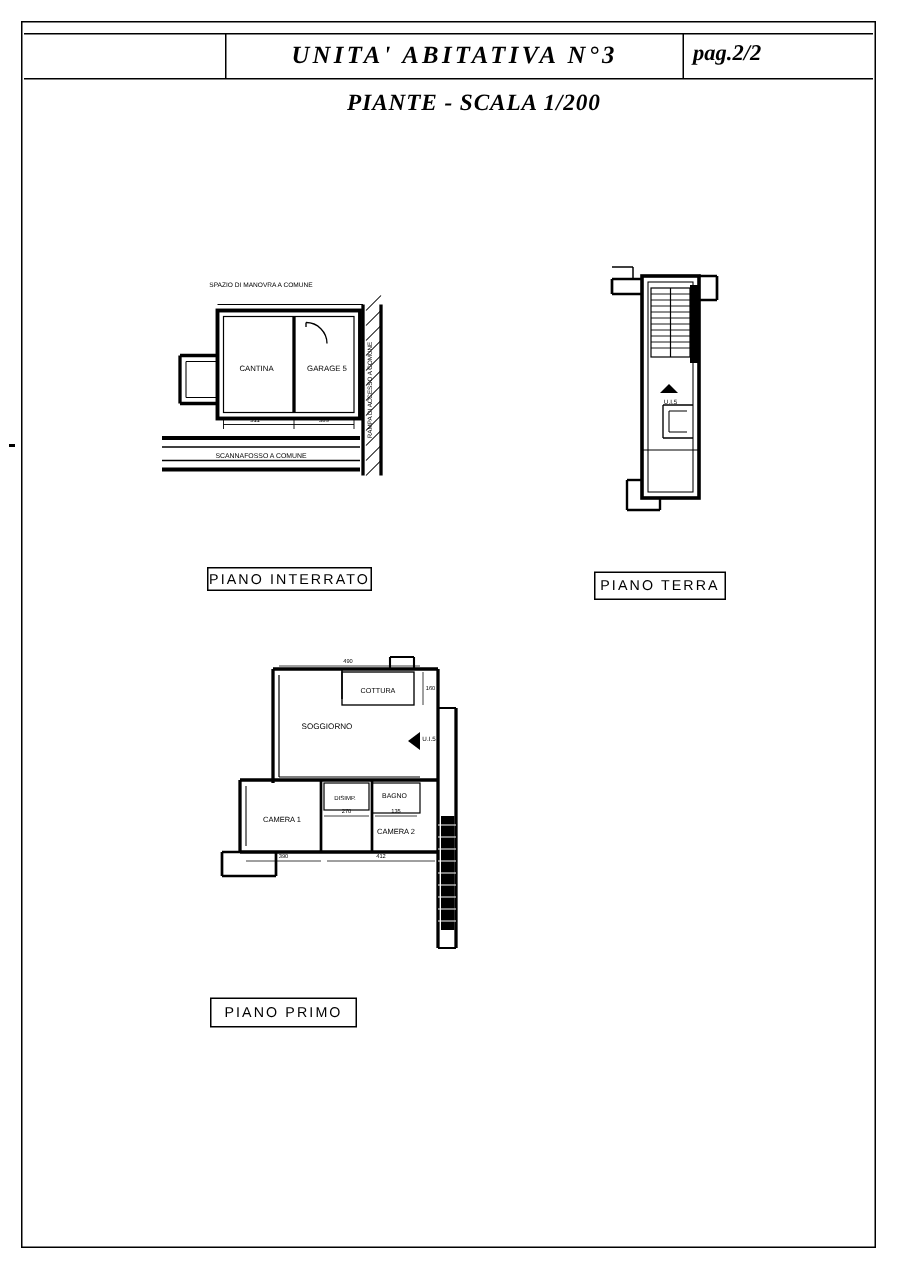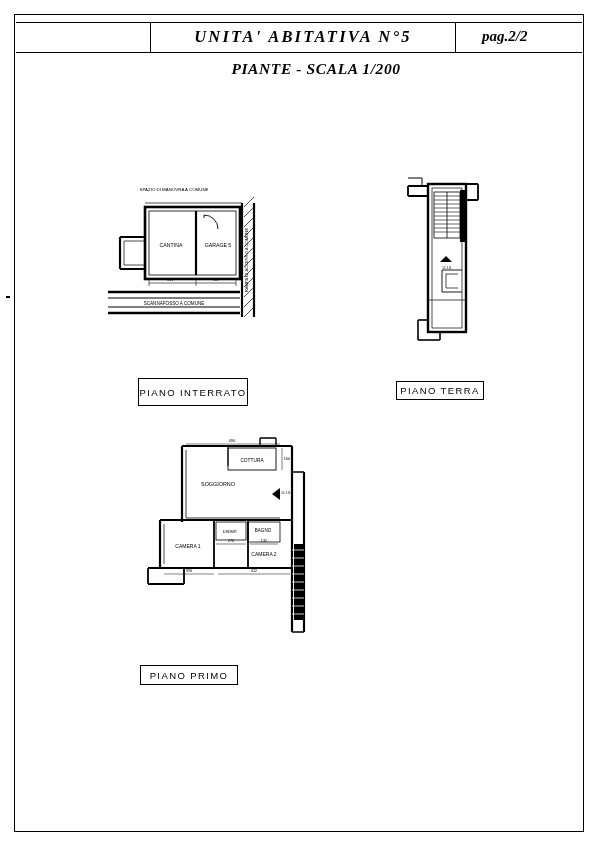--- a/index.html
+++ b/index.html
@@ -68,21 +68,21 @@
   .title-text {
     font-family: "Liberation Serif", serif;
     font-weight: bold;
     font-style: italic;
     font-size: 16.5px;
     letter-spacing: 2.2px;
     white-space: nowrap;
   }
   .page-label {
     position: absolute;
-    left: 482px;
+    left: 462px;
     top: 28px;
     width: 100px;
     font-family: "Liberation Serif", serif;
     font-weight: bold;
     font-style: italic;
     font-size: 15px;
     white-space: nowrap;
   }
 
   .subtitle {
@@ -138,21 +138,21 @@
 <body>
 
 <div class="sheet">
 
   <div class="frame"></div>
 
   <div class="title-rule-top"></div>
   <div class="title-rule-bottom"></div>
 
   <div class="title-box">
-    <span class="title-text">UNITA' ABITATIVA N°5</span>
+    <span class="title-text">UNITA' ABITATIVA N°3</span>
   </div>
 
   <div class="page-label">pag.2/2</div>
 
   <div class="subtitle">PIANTE - SCALA 1/200</div>
 
   <div class="margin-tick"></div>
 
   <div class="plan" style="left:108px; top:185px;">
     <svg width="190" height="170" viewBox="0 0 190 170">
@@ -186,21 +186,21 @@
       <text class="lbl" x="66" y="6" font-size="4.4" text-anchor="middle">SPAZIO DI MANOVRA A COMUNE</text>
       <text class="lbl" x="63" y="62" font-size="5.2" text-anchor="middle">CANTINA</text>
       <text class="lbl" x="110" y="62" font-size="5.2" text-anchor="middle">GARAGE 5</text>
       <text class="lbl" x="66" y="120" font-size="4.6" text-anchor="middle">SCANNAFOSSO A COMUNE</text>
       <text class="lbl" x="140" y="75" font-size="4.2" text-anchor="middle" transform="rotate(-90 140 75)">RAMPA DI ACCESSO A COMUNE</text>
       <text class="lbl" x="62" y="96" font-size="4" text-anchor="middle">311</text>
       <text class="lbl" x="108" y="96" font-size="4" text-anchor="middle">389</text>
     </svg>
   </div>
 
-  <div class="caption" style="left:138px; top:378px; width:110px; height:28px;">
+  <div class="caption" style="left:138px; top:378px; width:110px; height:16px;">
     <span>PIANO INTERRATO</span>
   </div>
 
   <div class="plan" style="left:400px; top:170px;">
     <svg width="110" height="190" viewBox="0 0 110 190">
       <g stroke="#000" fill="none" stroke-width="1.2">
 
         <rect x="28" y="14" width="38" height="148" stroke-width="2.4"></rect>
         <rect x="32" y="18" width="30" height="140" stroke-width="0.7"></rect>
 

